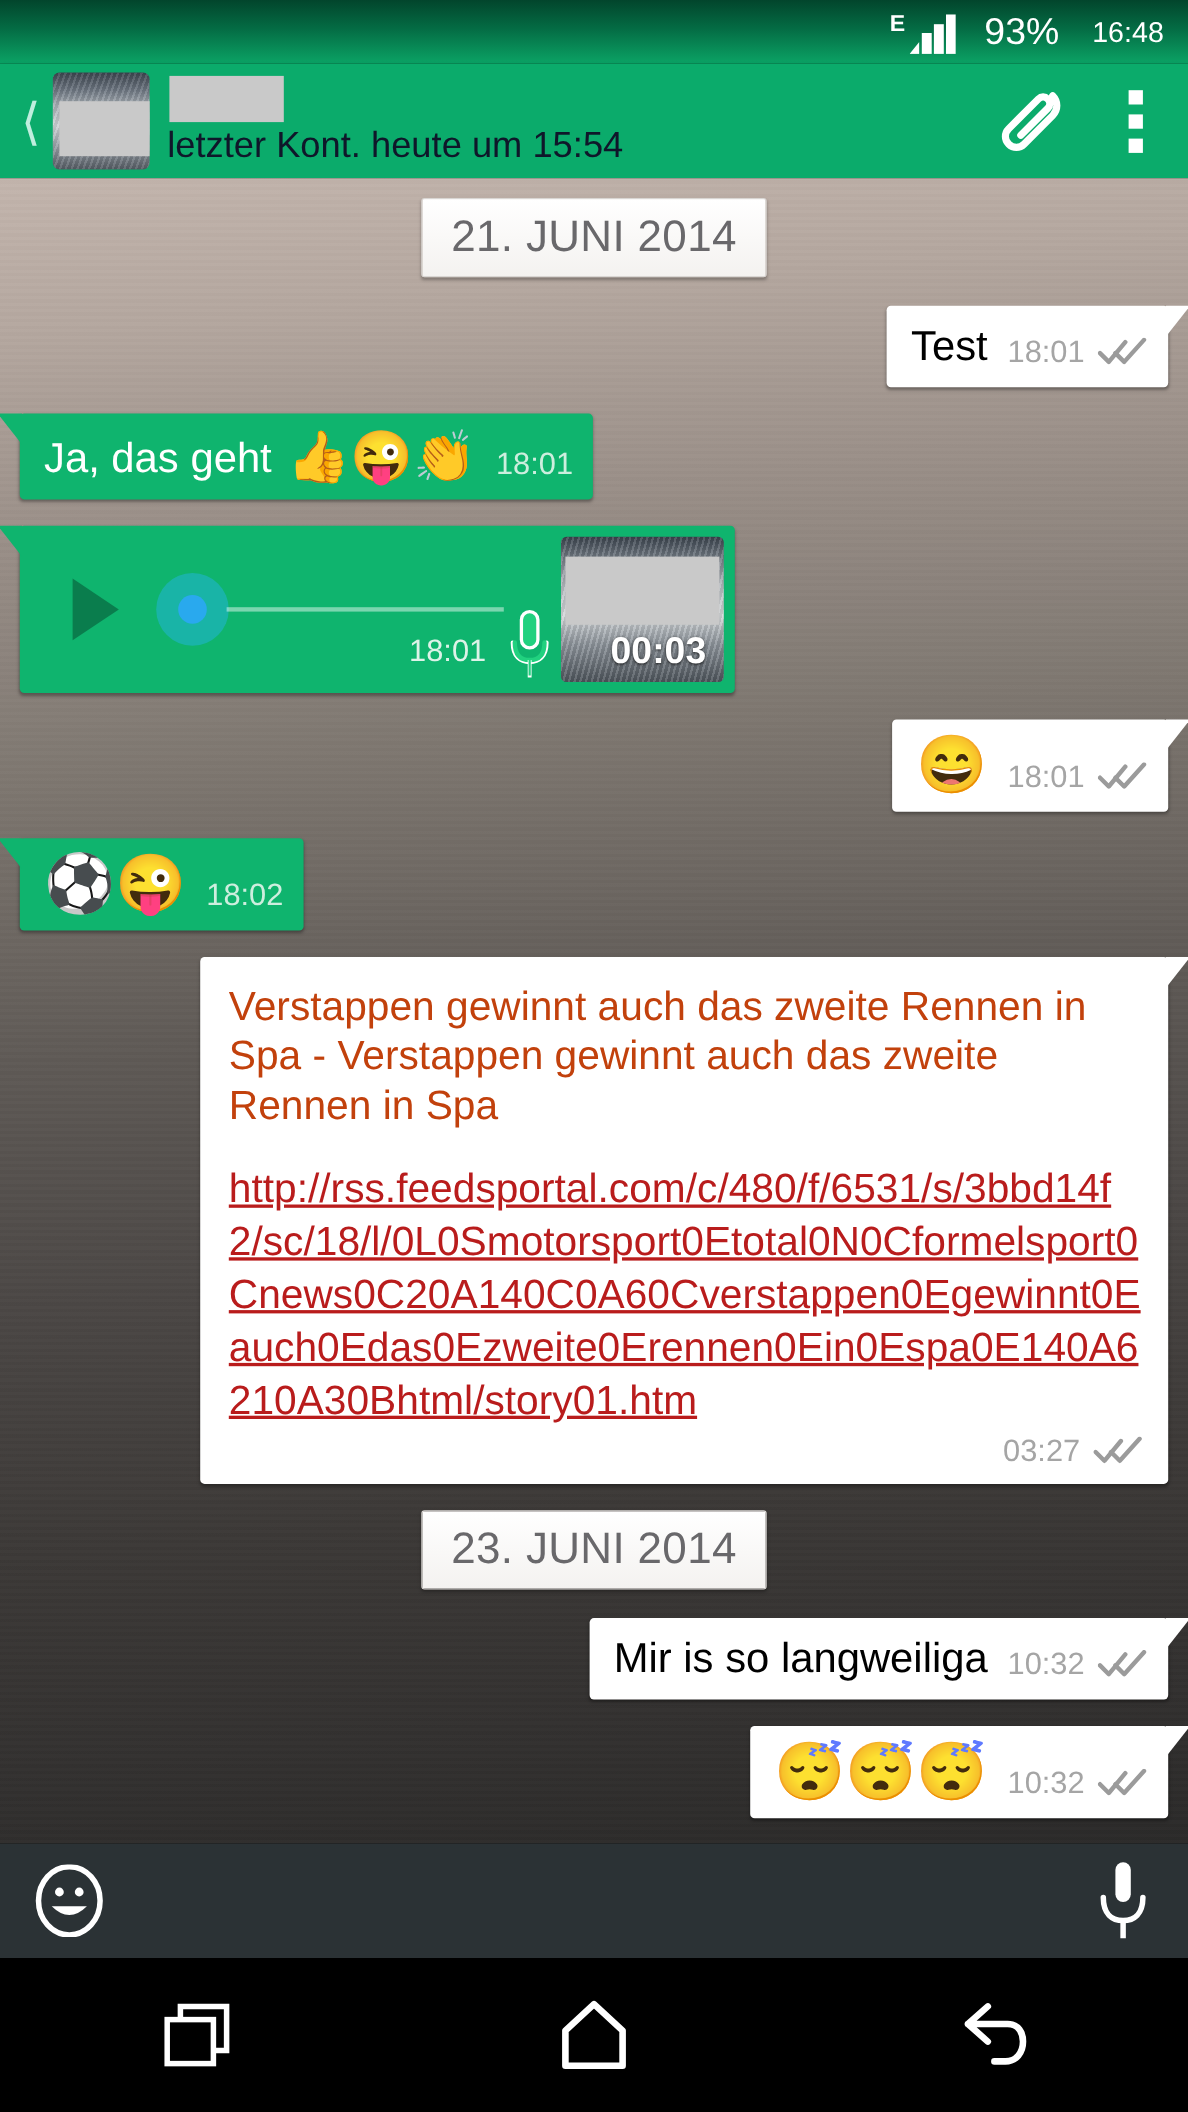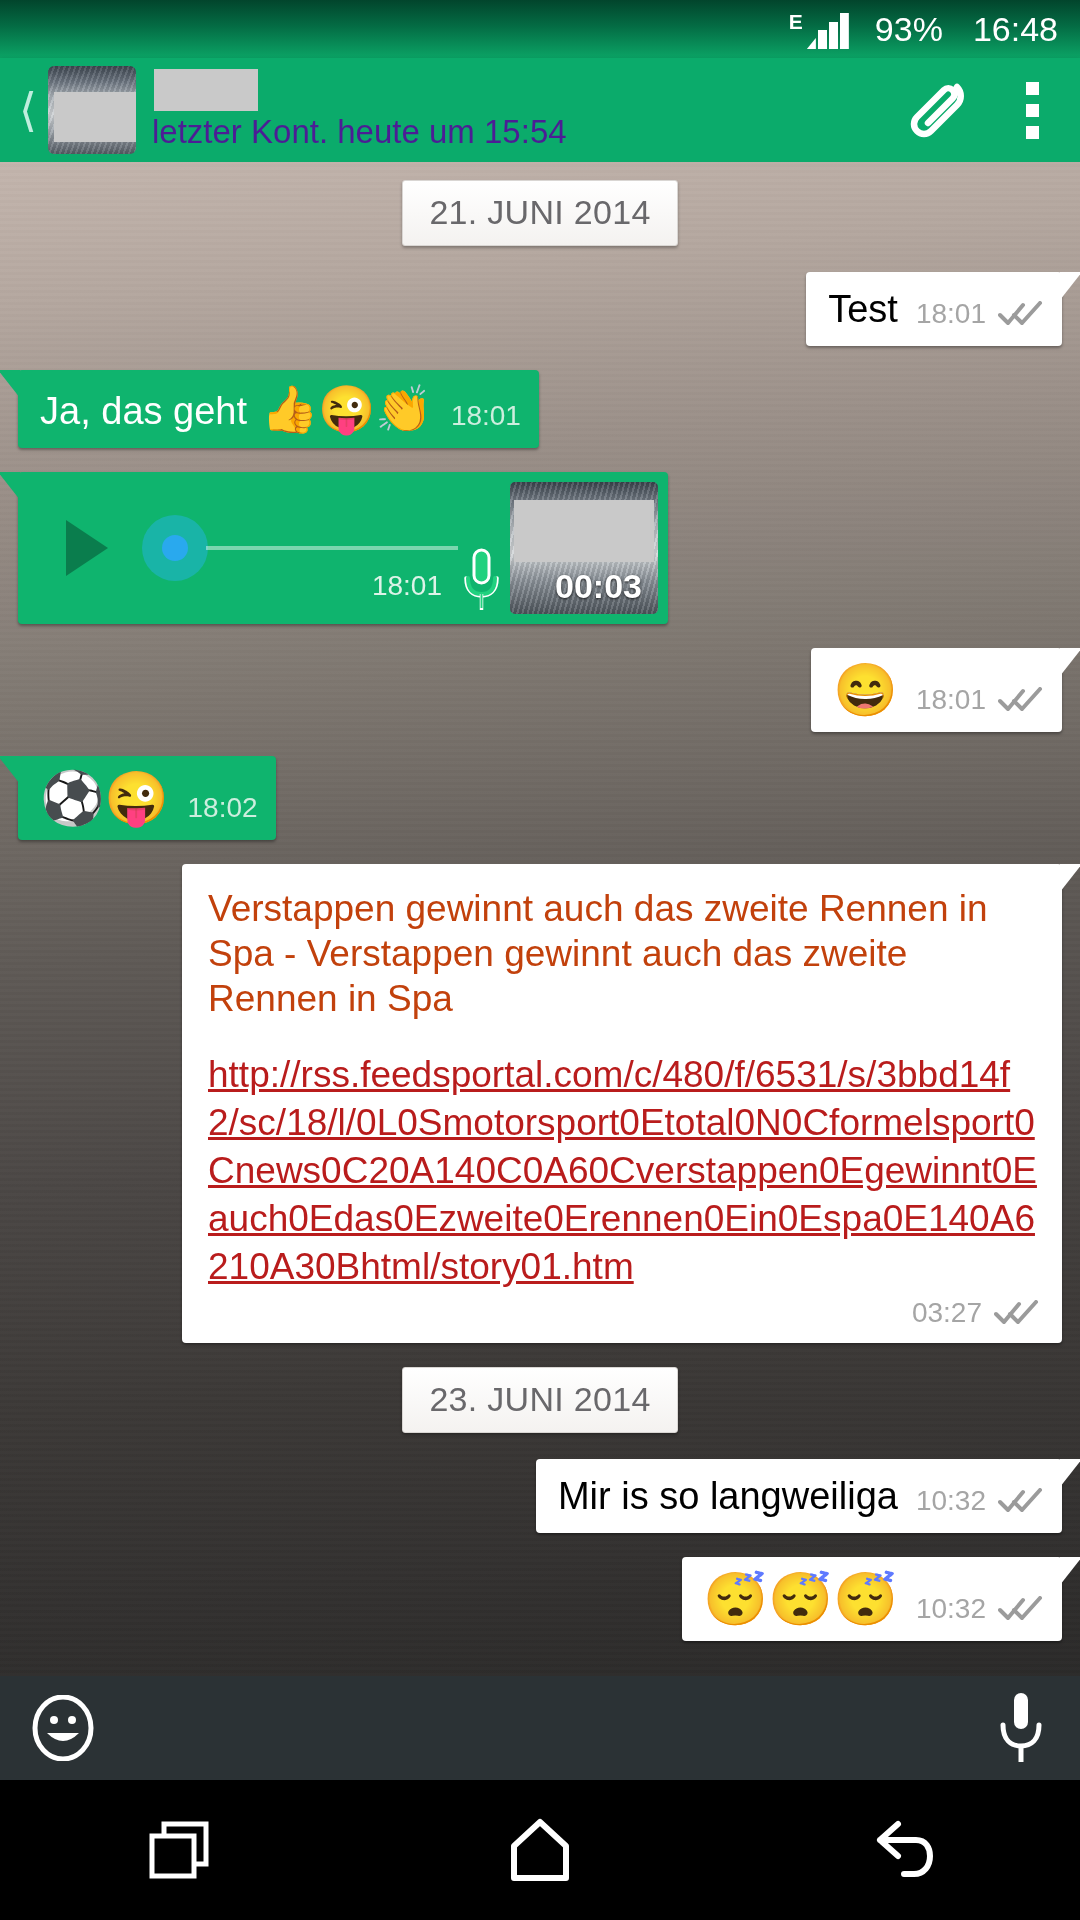--- a/index.html
+++ b/index.html
@@ -23,21 +23,21 @@
   }
   .sig-wrap{ display:flex; align-items:flex-end; height:40px; margin-right:26px; }
   .sig-e{ font-size:21px; line-height:21px; font-weight:bold; margin-right:2px; align-self:flex-start; margin-top:2px;}
   .sig-bars{ display:flex; align-items:flex-end; height:36px; }
   .sig-bars i{ display:block; width:9px; background:#fff; margin-left:2px; }
   .sig-bars i:nth-child(1){ height:11px; clip-path:polygon(100% 0,100% 100%,0 100%); }
   .sig-bars i:nth-child(2){ height:19px; }
   .sig-bars i:nth-child(3){ height:27px; }
   .sig-bars i:nth-child(4){ height:36px; clip-path:polygon(0 0,100% 0,100% 100%,0 100%,0 14%); }
   #battery-pct{ font-size:34px; letter-spacing:0px; margin-right:30px; }
-  #clock{ font-size:34px; }
+  #clock{ font-size:26px; }
 
   
   #app-bar{
     height:104px; flex:0 0 104px; background:#0bab6b;
     display:flex; align-items:center; padding:0 22px 0 10px;
     position:relative; box-shadow:0 2px 4px rgba(0,0,0,.35);
   }
   #back-chevron{
     width:36px; color:#bfeede; font-size:46px; line-height:40px;
     text-align:center; flex:0 0 36px; font-weight:300;
@@ -53,21 +53,21 @@
     background:repeating-linear-gradient(110deg, rgba(255,255,255,.18) 0 2px, rgba(0,0,0,.14) 2px 5px);
     opacity:.55;
   }
   #avatar .redact{
     position:absolute; left:6px; top:26px; width:84px; height:50px; background:#c9c9c9;
   }
   #title-block{ display:flex; flex-direction:column; justify-content:center; flex:1; min-width:0; }
   #contact-name-redact{
     width:104px; height:42px; background:#c9c9c9; margin-bottom:2px; margin-left:2px;
   }
-  #contact-status{ color:#4c1d95; font-size:33px; white-space:nowrap; }
+  #contact-status{ color:#0f172a; font-size:33px; white-space:nowrap; }
   #attach-icon{ width:80px; height:80px; flex:0 0 80px; margin-right:26px; position:relative; }
   #overflow-icon{ width:52px; flex:0 0 52px; display:flex; flex-direction:column;
                   align-items:center; justify-content:center; gap:9px; }
   #overflow-icon span{ display:block; width:13px; height:13px; background:#fff; }
 
   
   #chat{
     flex:1 1 auto; position:relative; overflow:hidden;
     background:linear-gradient(175deg,#c3b5ad 0%, #b4a79f 9%, #9b9089 20%, #7e7770 34%,
                #5f5a56 50%, #4b4745 64%, #3c3937 78%, #333130 90%, #2b2a29 100%);
@@ -77,21 +77,21 @@
     content:""; position:absolute; inset:0; pointer-events:none;
     background:repeating-linear-gradient(0deg, rgba(255,255,255,.012) 0 3px, rgba(0,0,0,.012) 3px 6px);
   }
   .row{ display:flex; padding:0 18px; margin-bottom:24px; position:relative; z-index:2; }
   .row.out{ justify-content:flex-end; }
   .row.in{ justify-content:flex-start; }
   .row.center{ justify-content:center; margin-bottom:26px; }
 
   .date-chip{
     background:linear-gradient(180deg,#ffffff 0%, #f4f2f0 100%);
-    color:#69686b; font-size:34px; padding:12px 26px 13px 26px;
+    color:#69686b; font-size:40px; padding:12px 26px 13px 26px;
     border:1px solid #d9d6d3; border-radius:3px;
     box-shadow:0 2px 3px rgba(0,0,0,.3); letter-spacing:.3px;
   }
 
   .bubble{
     position:relative; max-width:790px; border-radius:4px;
     padding:14px 18px 14px 22px;
     box-shadow:0 2px 3px rgba(0,0,0,.35);
     display:flex; align-items:flex-end; flex-wrap:wrap;
   }

